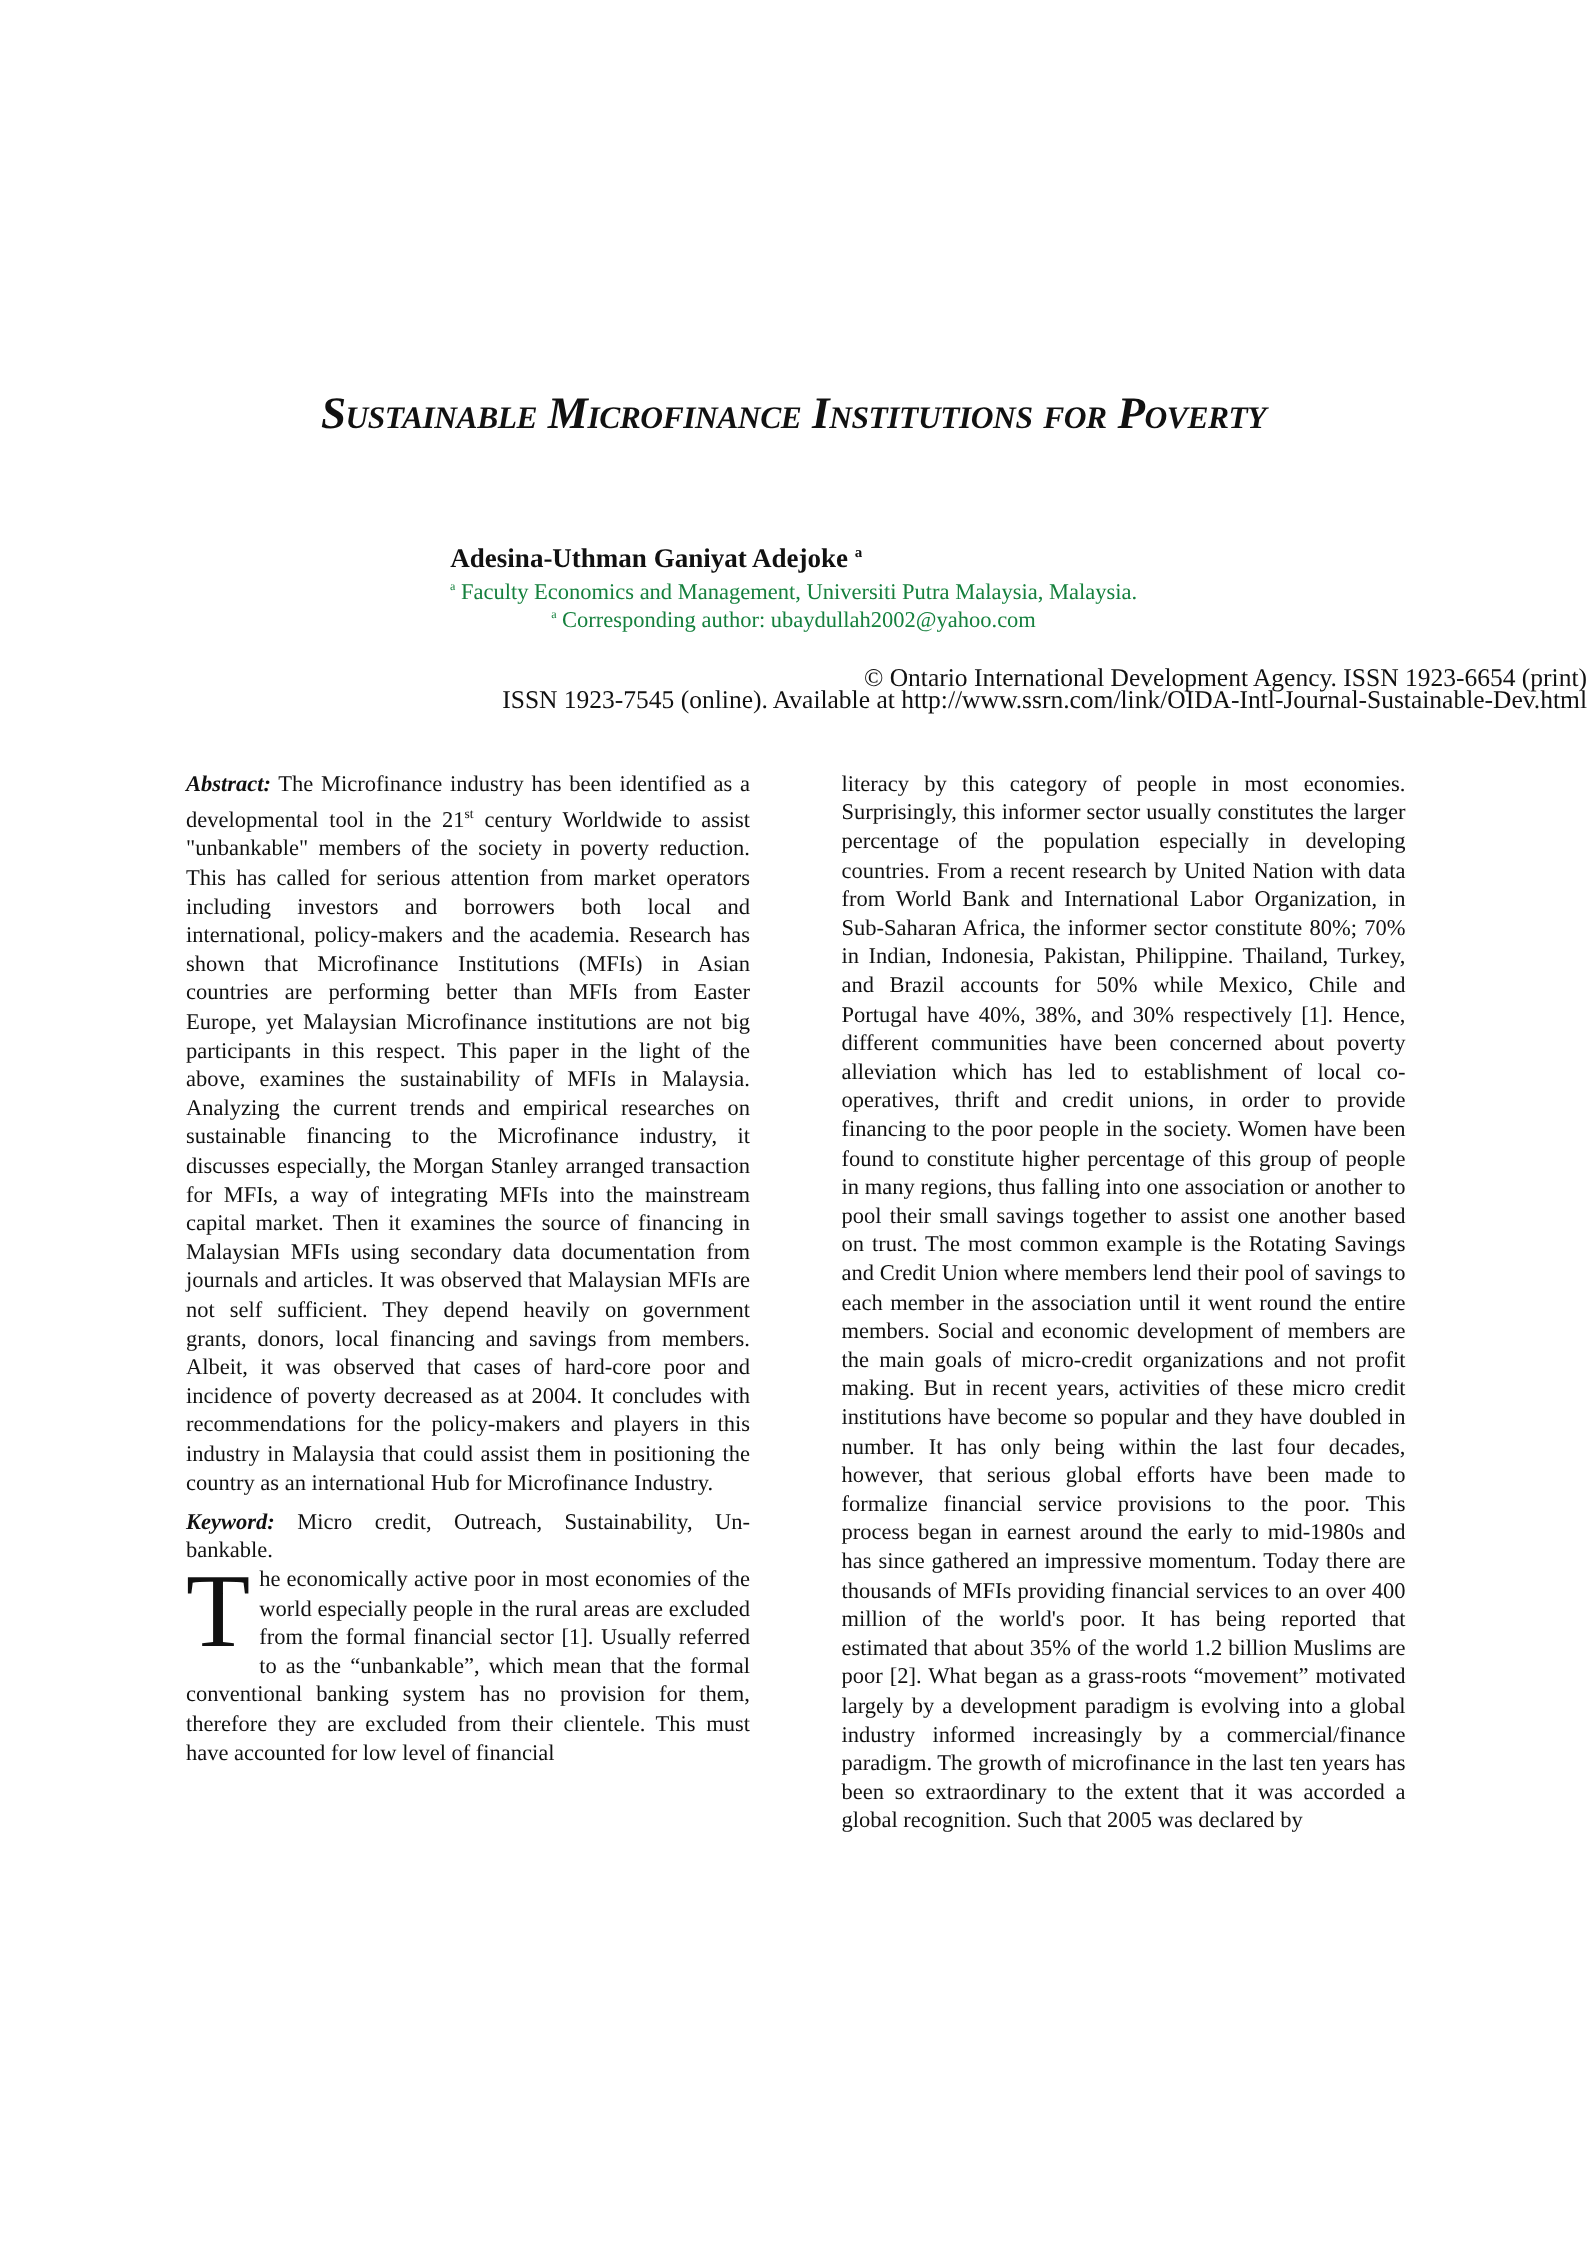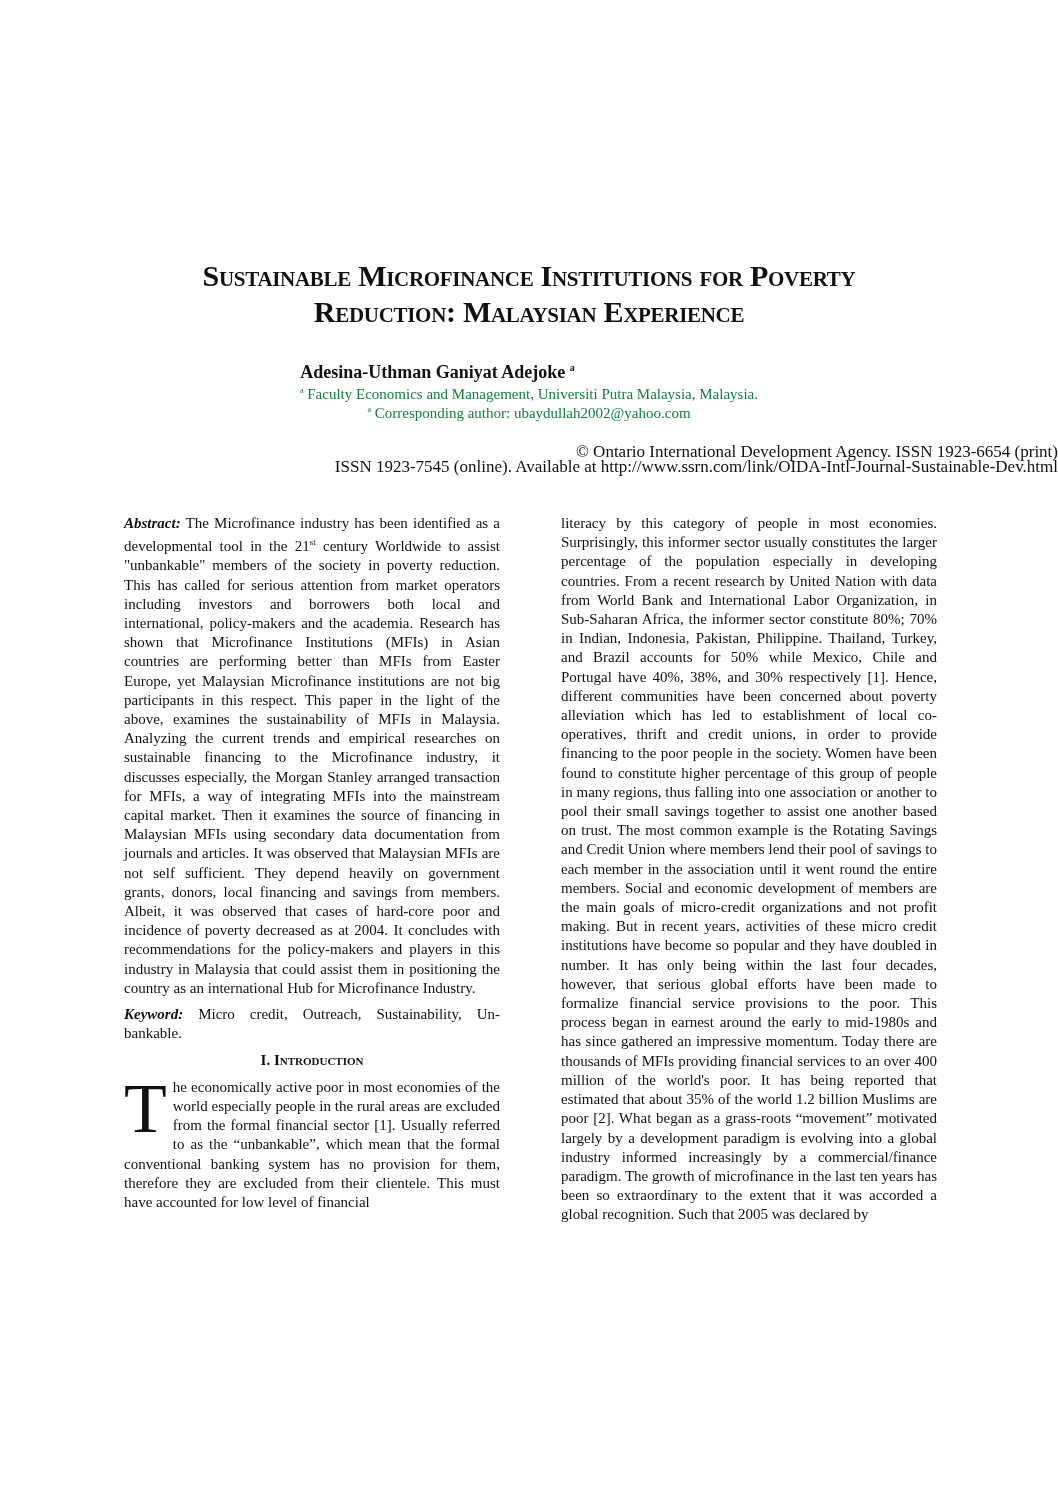--- a/index.html
+++ b/index.html
@@ -3,21 +3,21 @@
 <meta charset="utf-8">
 <style>
   html, body { margin: 0; padding: 0; background: #ffffff; }
   body {
     width: 1058px; height: 1497px; position: relative; overflow: hidden;
     font-family: "Liberation Serif", "DejaVu Serif", serif; color: #111;
   }
   .title {
     position: absolute; left: 0; width: 1058px; top: 258px;
     text-align: center; font-weight: bold; font-size: 30px; line-height: 36px;
-    font-variant: small-caps; letter-spacing: -0.3px; color: #111;
+    font-variant: small-caps; letter-spacing: -0.3px; color: #111; font-style: italic;
   }
   .title span { display: block; }
   .author {
     position: absolute; left: 0; width: 875px; top: 362px; text-align: center;
     font-weight: bold; font-size: 18px; color: #111;
   }
   .author sup { font-size: 10px; }
   .affil {
     position: absolute; left: 0; width: 1058px; text-align: center; font-size: 15px; color: #15803d;
   }
@@ -45,21 +45,20 @@
   .dropcap {
     float: left; font-size: 70px; line-height: 54px; font-weight: normal;
     margin: 4px 6px 0 0; height: 56px;
   }
 </style>
 </head>
 <body>
 
 <div class="title">
   <span>Sustainable Microfinance Institutions for Poverty</span>
-  <span>Reduction: Malaysian Experience</span>
 </div>
 
 <div class="author">
   <span>Adesina-Uthman Ganiyat Adejoke</span>
   <sup>a</sup>
 </div>
 
 <div class="affil affil1">
   <sup>a</sup>
   <span>Faculty Economics and Management, Universiti Putra Malaysia, Malaysia.</span>
@@ -73,21 +72,20 @@
 <div class="issn issn1">© Ontario International Development Agency. ISSN 1923-6654 (print)</div>
 <div class="issn issn2">ISSN 1923-7545 (online). Available at http://www.ssrn.com/link/OIDA-Intl-Journal-Sustainable-Dev.html</div>
 
 <div class="col col-left">
   <p>
     <span class="abs-label">Abstract:</span><span> The Microfinance industry has been identified as a developmental tool in the 21</span><sup style="font-size:9px">st</sup><span> century Worldwide to assist "unbankable" members of the society in poverty reduction. This has called for serious attention from market operators including investors and borrowers both local and international, policy-makers and the academia. Research has shown that Microfinance Institutions (MFIs) in Asian countries are performing better than MFIs from Easter Europe, yet Malaysian Microfinance institutions are not big participants in this respect. This paper in the light of the above, examines the sustainability of MFIs in Malaysia. Analyzing the current trends and empirical researches on sustainable financing to the Microfinance industry, it discusses especially, the Morgan Stanley arranged transaction for MFIs, a way of integrating MFIs into the mainstream capital market. Then it examines the source of financing in Malaysian MFIs using secondary data documentation from journals and articles. It was observed that Malaysian MFIs are not self sufficient. They depend heavily on government grants, donors, local financing and savings from members. Albeit, it was observed that cases of hard-core poor and incidence of poverty decreased as at 2004. It concludes with recommendations for the policy-makers and players in this industry in Malaysia that could assist them in positioning the country as an international Hub for Microfinance Industry.</span>
   </p>
   <p class="kw">
     <span class="kw-label">Keyword:</span><span> Micro credit, Outreach, Sustainability, Un-bankable.</span>
   </p>
-  <p class="section-heading">I. Introduction</p>
   <p>
     <span class="dropcap">T</span><span>he economically active poor in most economies of the world especially people in the rural areas are excluded from the formal financial sector [1]. Usually referred to as the “unbankable”, which mean that the formal conventional banking system has no provision for them, therefore they are excluded from their clientele. This must have accounted for low level of financial</span>
   </p>
 </div>
 
 <div class="col col-right">
   <p>literacy by this category of people in most economies. Surprisingly, this informer sector usually constitutes the larger percentage of the population especially in developing countries. From a recent research by United Nation with data from World Bank and International Labor Organization, in Sub-Saharan Africa, the informer sector constitute 80%; 70% in Indian, Indonesia, Pakistan, Philippine. Thailand, Turkey, and Brazil accounts for 50% while Mexico, Chile and Portugal have 40%, 38%, and 30% respectively [1]. Hence, different communities have been concerned about poverty alleviation which has led to establishment of local co-operatives, thrift and credit unions, in order to provide financing to the poor people in the society. Women have been found to constitute higher percentage of this group of people in many regions, thus falling into one association or another to pool their small savings together to assist one another based on trust. The most common example is the Rotating Savings and Credit Union where members lend their pool of savings to each member in the association until it went round the entire members. Social and economic development of members are the main goals of micro-credit organizations and not profit making. But in recent years, activities of these micro credit institutions have become so popular and they have doubled in number. It has only being within the last four decades, however, that serious global efforts have been made to formalize financial service provisions to the poor. This process began in earnest around the early to mid-1980s and has since gathered an impressive momentum. Today there are thousands of MFIs providing financial services to an over 400 million of the world's poor.  It has being reported that estimated that about 35% of the world 1.2 billion Muslims are poor [2]. What began as a grass-roots “movement” motivated largely by a development paradigm is evolving into a global industry informed increasingly by a commercial/finance paradigm. The growth of microfinance in the last ten years has been so extraordinary to the extent that it was accorded a global recognition. Such that 2005 was declared by</p>
 </div>
 
 </body></html>

